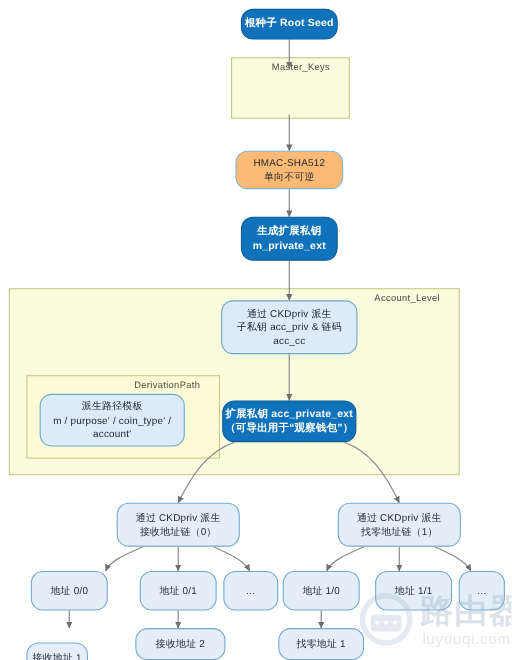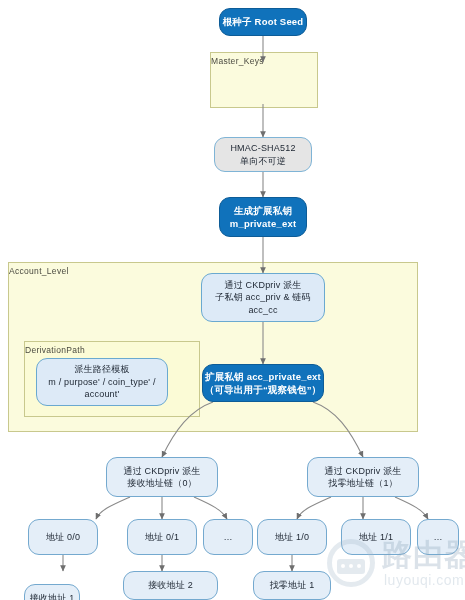--- a/index.html
+++ b/index.html
@@ -48,21 +48,21 @@
   }
   
   .n-light {
     background: #ddeaf7;
     border: 1px solid #6aa9d0;
     color: #1b2430;
     font-size: 9px;
   }
   
   .n-white {
-    background: #e5e5e5;
+    background: #fdba74;
     border: 1px solid #7fb4d6;
     color: #1b2430;
     font-size: 9px;
   }
   
   .n-pale {
     background: #e4eef8;
     border: 1px solid #74a9cf;
     color: #1b2430;
     font-size: 9px;
@@ -71,21 +71,21 @@
   
   .group {
     position: absolute;
     background: #fbfbdd;
     border: 1px solid #c8c88d;
   }
   .group.inner { background: #fbfbd6; }
   .group-title {
     position: absolute;
     top: 3px; left: 0; right: 17px;
-    text-align: left;
+    text-align: right;
     font-size: 8.5px;
     color: #4a4a40;
     letter-spacing: 0.3px;
   }
 
   
   #watermark {
     position: absolute;
     pointer-events: none;
     opacity: 0.30;
@@ -246,21 +246,21 @@
   <div class="node n-pale" style="left:341px; top:519px; width:70px; height:36px;">
     <span class="line">地址 1/1</span>
   </div>
   <div class="node n-pale" style="left:417px; top:519px; width:42px; height:36px;">
     <span class="line">…</span>
   </div>
 
   <div class="node n-pale" style="left:24px; top:584px; width:56px; height:29px;">
     <span class="line">接收地址 1</span>
   </div>
-  <div class="node n-pale" style="left:123px; top:571px; width:95px; height:29px;">
+  <div class="node n-pale" style="left:123px; top:571px; width:82px; height:29px;">
     <span class="line">接收地址 2</span>
   </div>
   <div class="node n-pale" style="left:253px; top:571px; width:78px; height:29px;">
     <span class="line">找零地址 1</span>
   </div>
 
   <div id="watermark" style="left:327px; top:531px; width:140px; height:66px;">
     <div class="wm-ring"></div>
     <div class="wm-box"></div>
     <div class="wm-dots">

